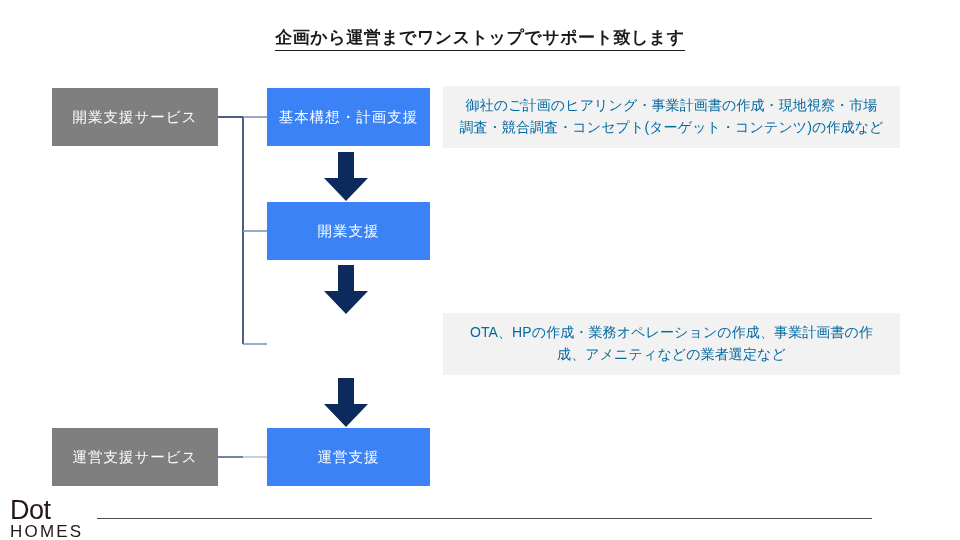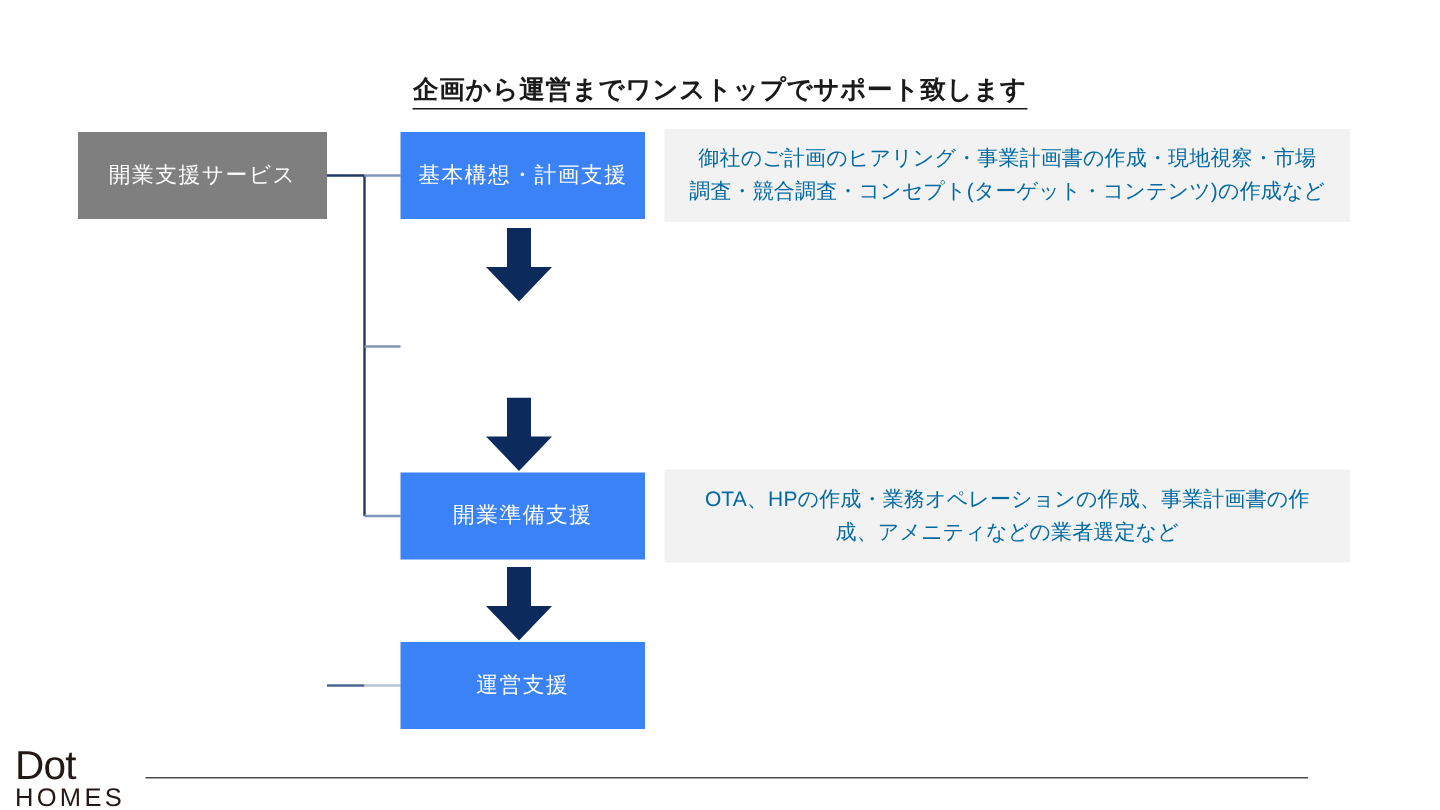--- a/index.html
+++ b/index.html
@@ -27,21 +27,20 @@
     position: absolute;
     left: 0;
     top: 26px;
     width: 960px;
     text-align: center;
     font-size: 17px;
     font-weight: 700;
     color: #1a1a1a;
     letter-spacing: 0.5px;
     white-space: nowrap;
-    margin-top: 22px;
   }
   .title .title-text {
     border-bottom: 1.6px solid #1a1a1a;
     padding-bottom: 3px;
   }
 
   
   .box {
     position: absolute;
     display: flex;
@@ -166,40 +165,43 @@
   <div class="desc tall" style="top:86px">
     <span>御社のご計画のヒアリング・事業計画書の作成・現地視察・市場調査・競合調査・コンセプト(ターゲット・コンテンツ)の作成など</span>
   </div>
 
   <div class="arrow" style="left:322px; top:152px">
     <svg width="48" height="50" viewBox="0 0 48 50">
       <polygon points="16,0 32,0 32,26 46,26 24,49 2,26 16,26" fill="#0d2a5c"></polygon>
     </svg>
   </div>
 
+  <div class="box phase" style="top:202px">
+    <span>開業支援</span>
+  </div>
 
   <div class="arrow" style="left:322px; top:265px">
     <svg width="48" height="50" viewBox="0 0 48 50">
       <polygon points="16,0 32,0 32,26 46,26 24,49 2,26 16,26" fill="#0d2a5c"></polygon>
     </svg>
   </div>
 
-  <div class="box phase" style="top:315px">
-    <span>開業準備支援</span>
-  </div>
   <div class="desc tall" style="top:313px">
     <span>OTA、HPの作成・業務オペレーションの作成、事業計画書の作成、アメニティなどの業者選定など</span>
   </div>
 
   <div class="arrow" style="left:322px; top:378px">
     <svg width="48" height="50" viewBox="0 0 48 50">
       <polygon points="16,0 32,0 32,26 46,26 24,49 2,26 16,26" fill="#0d2a5c"></polygon>
     </svg>
   </div>
 
+  <div class="box service" style="top:428px">
+    <span>運営支援サービス</span>
+  </div>
   <div class="box phase" style="top:428px">
     <span>運営支援</span>
   </div>
 
   <div class="logo">
     <div class="logo-main">Dot</div>
     <div class="logo-sub">HOMES</div>
   </div>
   <div class="footer-rule"></div>
 

